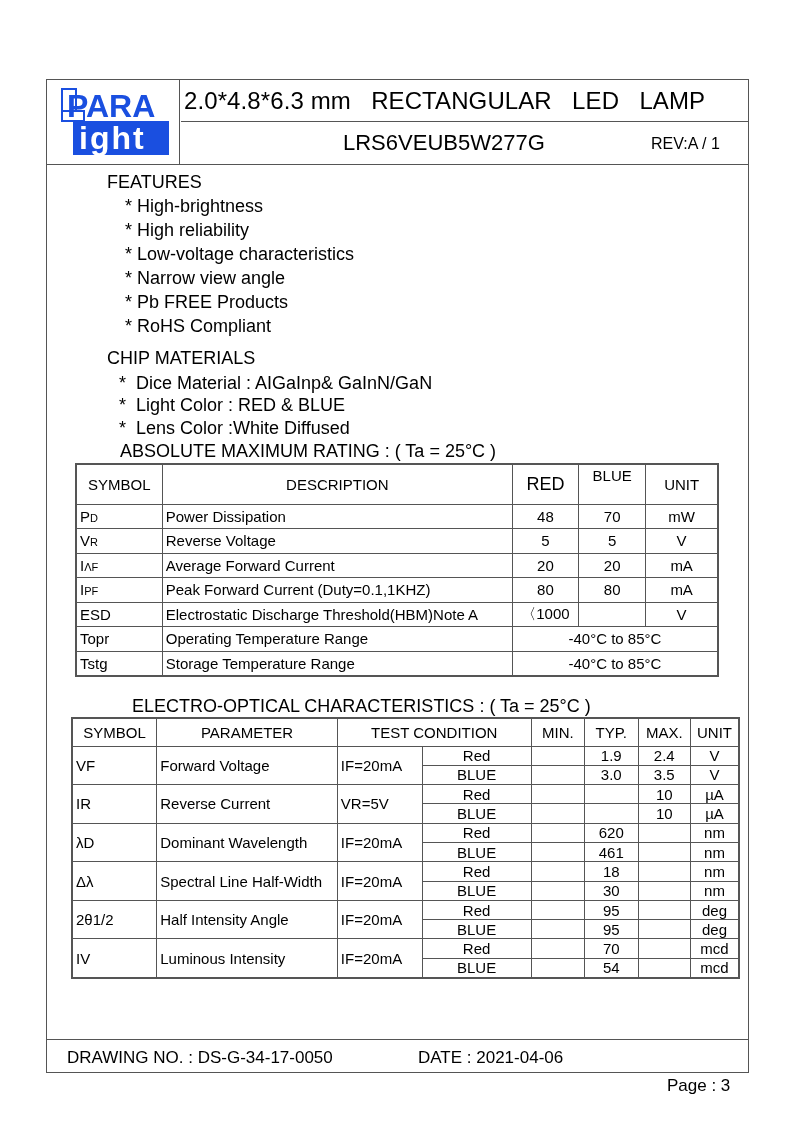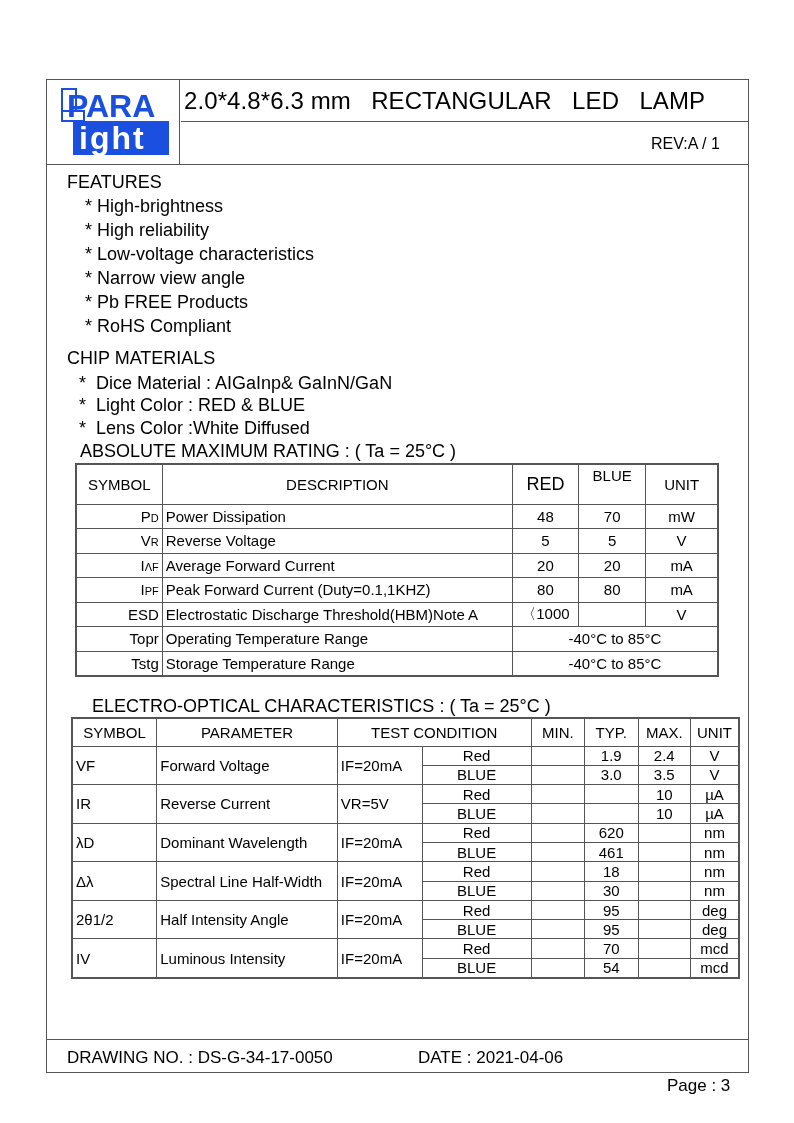--- a/index.html
+++ b/index.html
@@ -12,30 +12,30 @@
   .header { position: absolute; left: 0; top: 0; width: 701px; height: 85px; border-bottom: 1px solid #555; }
   .logo-cell { position: absolute; left: 0; top: 0; width: 133px; height: 84px; border-right: 1px solid #555; }
   .logo { position: absolute; left: 12px; top: 7px; width: 112px; height: 70px; }
   .title-row { position: absolute; left: 134px; top: 0; width: 567px; height: 42px; border-bottom: 1px solid #555; }
   .title { position: absolute; left: 3px; top: 7px; font-size: 24px; white-space: pre; letter-spacing: 0.1px; }
   .part-row { position: absolute; left: 134px; top: 42px; width: 567px; height: 42px; }
   .part-no { position: absolute; left: 162px; top: 8px; font-size: 22px; }
   .rev { position: absolute; left: 470px; top: 13px; font-size: 16px; }
 
   
-  .txt { position: absolute; white-space: pre; font-size: 18px; line-height: 20px; }
+  .txt { position: absolute; white-space: pre; font-size: 18px; line-height: 20px; margin-left: 40px; }
   .sec-title { font-size: 18px; }
 
   
   table { border-collapse: collapse; position: absolute; padding-left: 8px; }
   .amr { left: 28px; top: 383px; width: 644px; border: 2px solid #555; }
   .amr td { border: 1px solid #555; font-size: 15px; height: 24.5px; padding: 0 3px; }
   .amr td.c { text-align: center; }
   .amr tr.hd td { height: 40px; font-size: 15px; }
-  .amr .sym { width: 86px; text-align: right; }
+  .amr .sym { width: 86px; text-align: left; }
   .amr .desc { width: 349px; }
   .amr .v1 { width: 66px; }
   .amr .v2 { width: 67px; }
   .amr .un { width: 72px; }
   .sub { font-size: 11px; }
 
   
   .eo { left: 24px; top: 637px; width: 669px; border: 2px solid #555; }
   .eo td { border: 1px solid #555; font-size: 15px; padding: 0 3px; }
   .eo tr.hd td { height: 28px; text-align: center; }
@@ -59,20 +59,21 @@
         <rect x="3" y="24" width="22" height="10" fill="#ffffff" stroke="#1a4fe0" stroke-width="2"></rect>
         <text x="8" y="30" font-family="Liberation Sans, sans-serif" font-weight="bold" font-size="32" fill="#1a4fe0">PARA</text>
         <rect x="14" y="34" width="96" height="34" fill="#1a4fe0"></rect>
         <text x="20" y="62" font-family="Liberation Sans, sans-serif" font-weight="bold" font-size="32" fill="#ffffff" letter-spacing="2">ight</text>
       </svg>
     </div>
     <div class="title-row">
       <span class="title">2.0*4.8*6.3 mm   RECTANGULAR   LED   LAMP</span>
     </div>
     <div class="part-row">
+      <span class="part-no">LRS6VEUB5W277G</span>
       <span class="rev">REV:A / 1</span>
     </div>
   </div>
 
   <div class="txt sec-title" style="left:20px; top:92px;">FEATURES</div>
   <div class="txt" style="left:38px; top:116px;">* High-brightness</div>
   <div class="txt" style="left:38px; top:140px;text-align:center;">* High reliability</div>
   <div class="txt" style="left:38px; top:164px;">* Low-voltage characteristics</div>
   <div class="txt" style="left:38px; top:188px;">* Narrow view angle</div>
   <div class="txt" style="left:38px; top:212px;">* Pb FREE Products</div>

